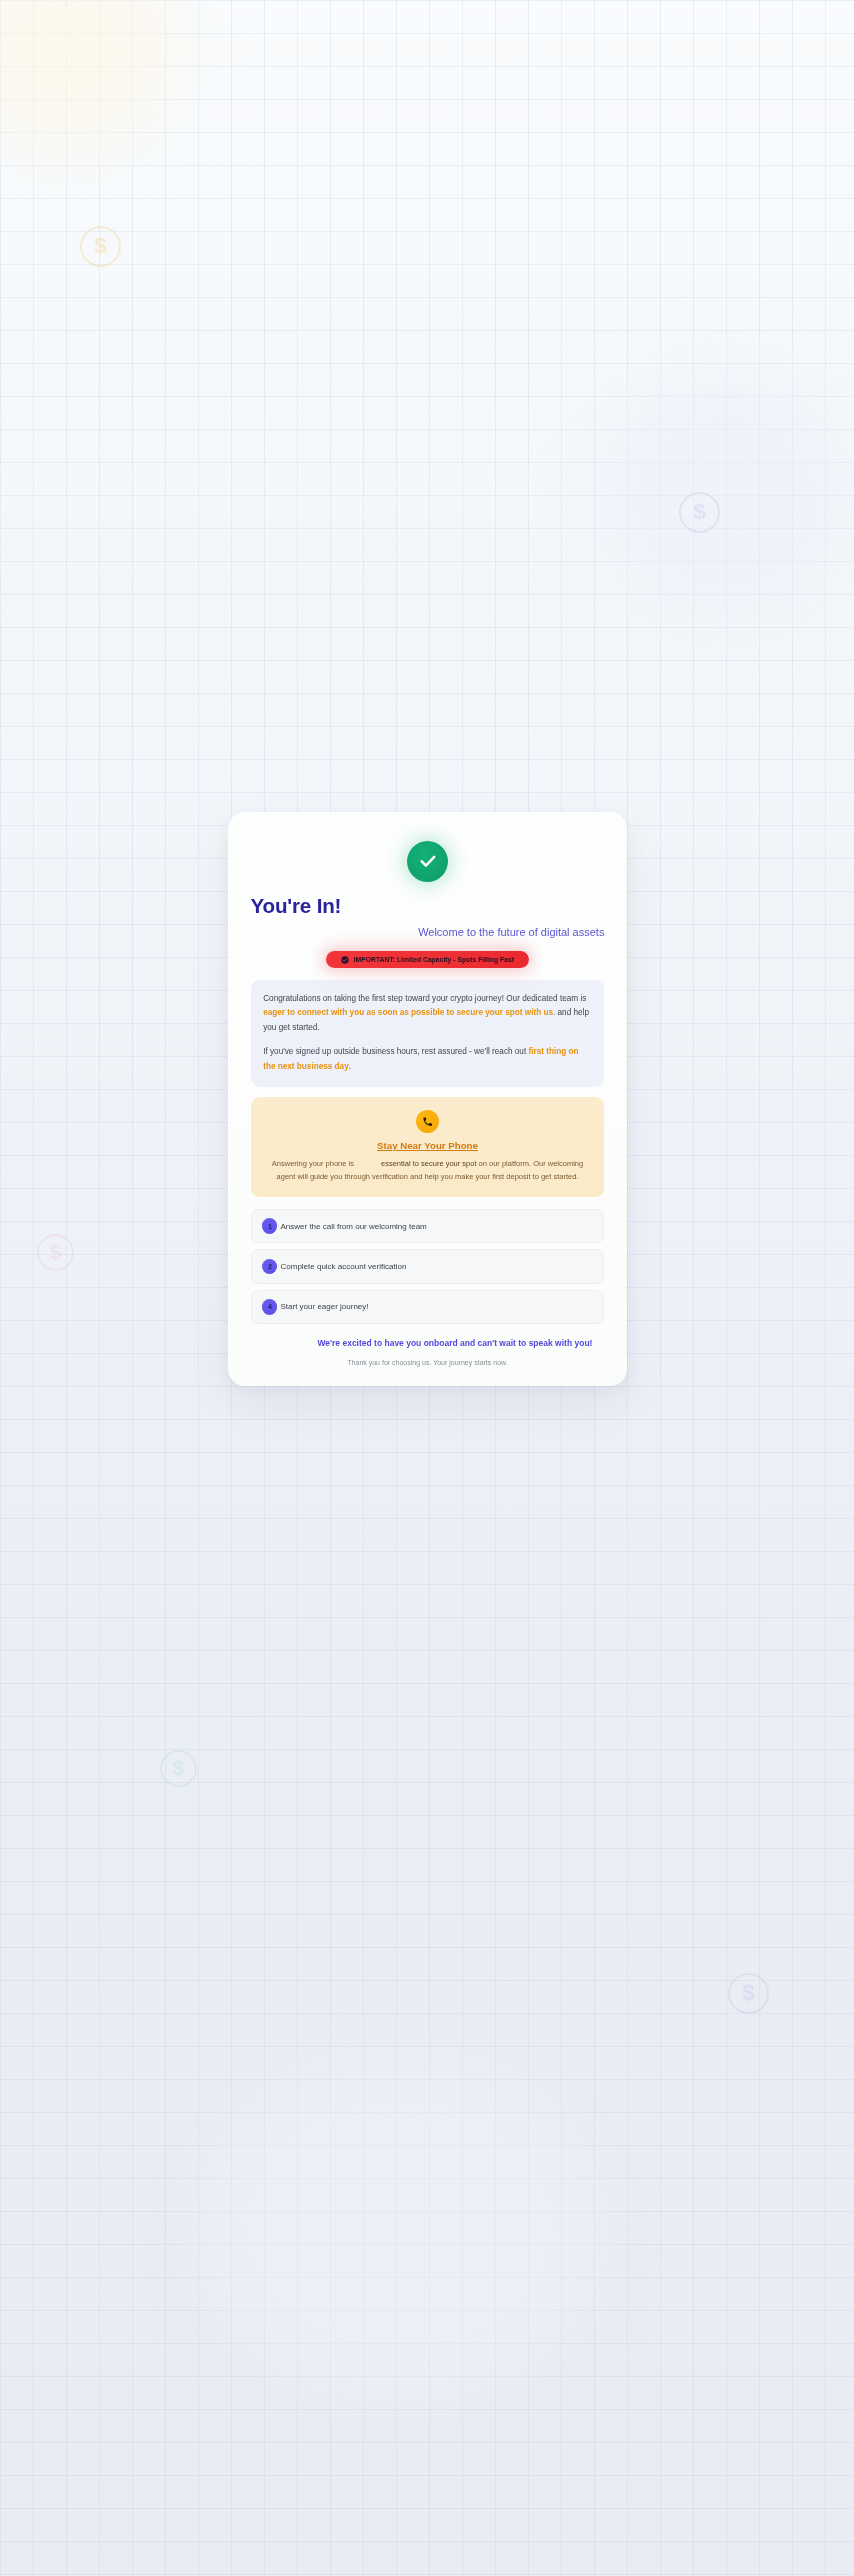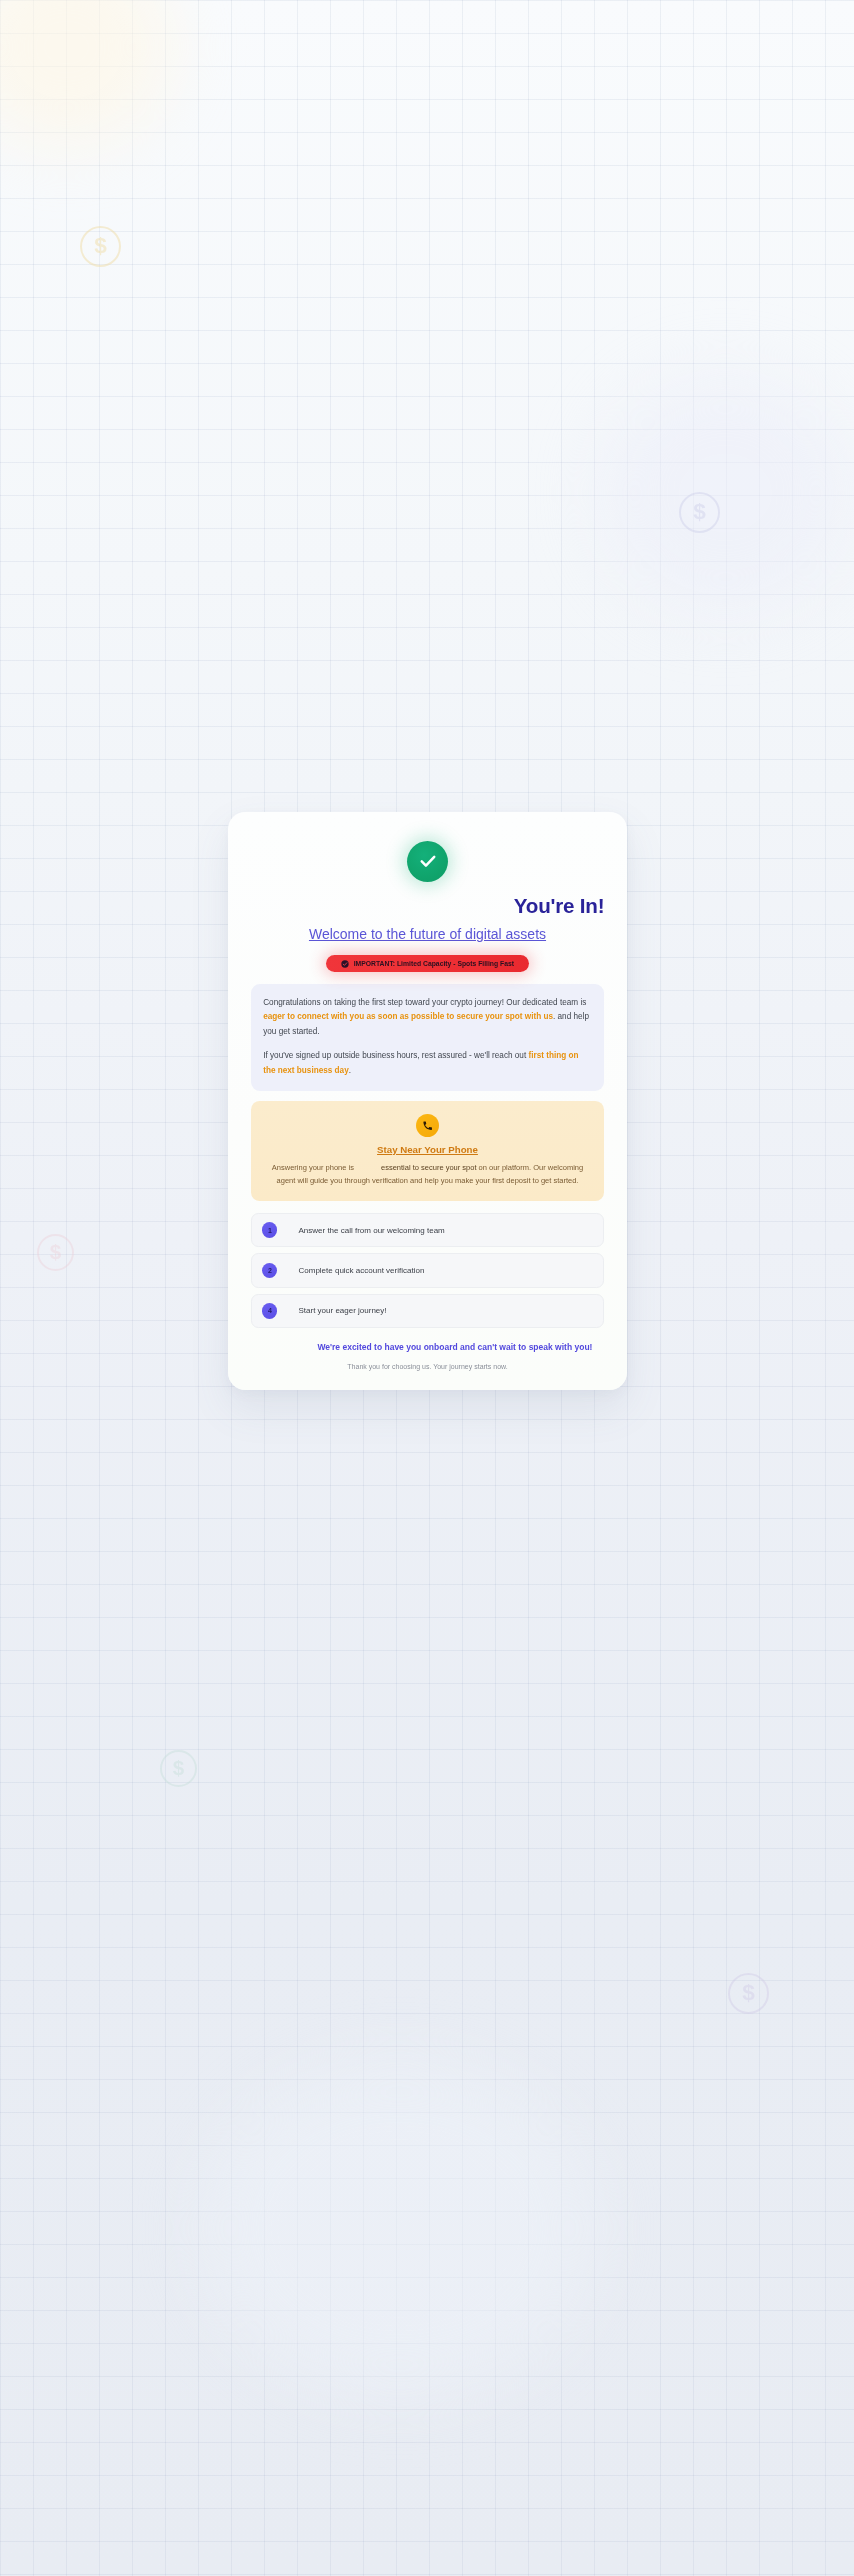--- a/index.html
+++ b/index.html
@@ -76,34 +76,33 @@
     background: radial-gradient(circle at 42% 35%, #14b07a 0%, #10a46c 60%, #0e9c66 100%);
     display: flex;
     align-items: center;
     justify-content: center;
     box-shadow: 0 0 17.3px 4px rgba(24,176,120,0.26);
   }
   .success-circle svg { display: block; }
 
   
   .title {
-    text-align: right;
+    text-align: left;
     font-size: 20.6px;
     font-weight: 700;
     color: #2a2399;
     letter-spacing: -0.2px;
     margin-bottom: 8px;
   }
   .subtitle {
-    text-align: center;
-    font-size: 14px;
+    text-align: right;
+    font-size: 11px;
     color: #5a55d6;
     font-weight: 400;
     margin-bottom: 13.3px;
-    text-decoration: underline;
   }
 
   
   .badge-row {
     display: flex;
     justify-content: center;
     margin-bottom: 12px;
   }
   .badge {
     display: inline-flex;
@@ -166,21 +165,21 @@
     line-height: 1.72;
     color: #7a5b33;
   }
   .phone-text b { color: #5d4323; font-weight: 400; padding-left: 25px; }
 
   
   .steps { margin-bottom: 12.6px; }
   .step {
     display: flex;
     align-items: center;
-    gap: 21px;
+    gap: 3px;
     background: #f6f7f9;
     border: 0.7px solid #eceef1;
     border-radius: 7.3px;
     padding: 8.6px 10.6px;
   }
   .step + .step { margin-top: 6px; text-align: center; }
   .step-num {
     width: 15.3px;
     height: 15.3px;
     border-radius: 50%;

